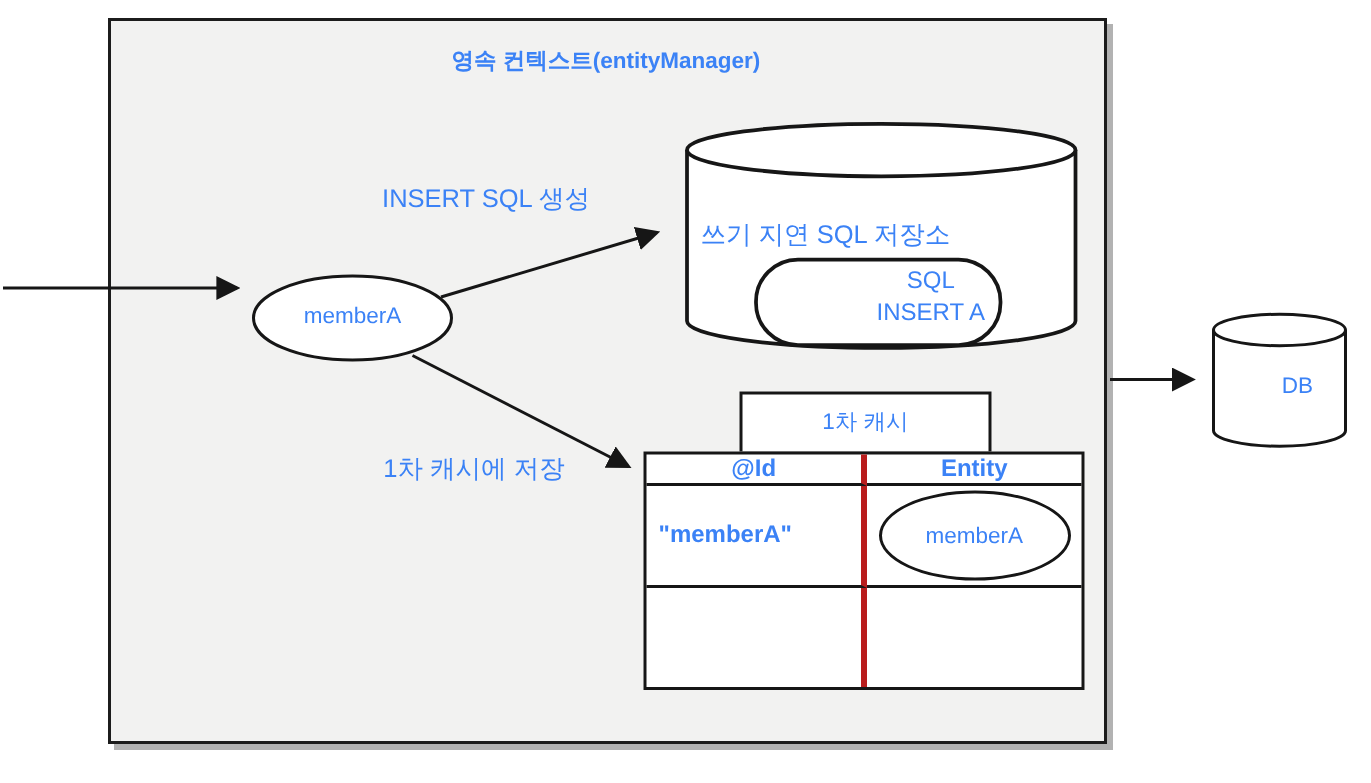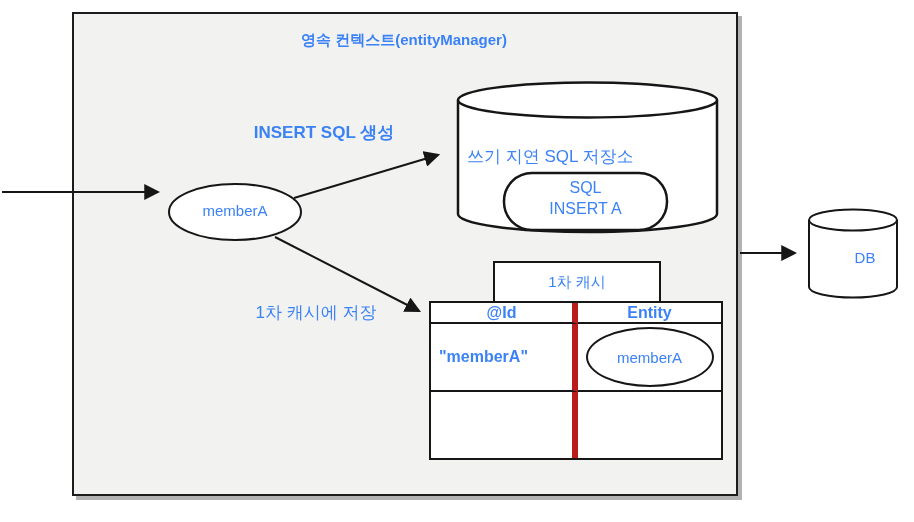--- a/index.html
+++ b/index.html
@@ -20,47 +20,47 @@
     box-shadow: 4px 4px 0 rgba(0,0,0,0.30);
   }
   .overlay { left: 0; top: 0; width: 914px; height: 522px; pointer-events: none; }
   .label { white-space: nowrap; }
   .diagram-title {
     left: 72px; top: 31px; width: 664px;
     text-align: center;
     font-size: 15px; font-weight: bold;
   }
   .persist-label { left: 18px; top: 147px; font-size: 19px; }
-  .insert-sql-label { left: 238px; top: 121px; width: 172px; text-align: center; font-size: 17px; font-weight: bold; }
+  .insert-sql-label { left: 238px; top: 121px; width: 172px; text-align: center; font-size: 17px; }
   .cache-arrow-label { left: 239px; top: 301px; width: 154px; text-align: center; font-size: 17px; }
   .member-ellipse-label {
     left: 170px; top: 202px; width: 130px;
     text-align: center; font-size: 15px;
   }
   .cylinder-title { left: 467px; top: 145px; width: 241px; font-size: 17px; }
   .sql-note {
     left: 504px; top: 177px; width: 163px;
-    text-align: center; font-size: 16px; line-height: 21px;
+    text-align: center; font-size: 16px; line-height: 21px; padding-left: 35px;
   }
   .cache-label-box {
     left: 493px; top: 261px; width: 164px; height: 38px;
     background: #ffffff;
     border: 2px solid #161616;
     text-align: center; font-size: 15px; line-height: 38px;
   }
   .cache-table {
     left: 429px; top: 301px; width: 290px;
     background: #ffffff;
     border: 2px solid #161616;
     display: grid;
     grid-template-columns: 147px 143px;
     grid-template-rows: 21px 68px 66px;
   }
   .cell {
-    border-right: 6px solid #b91c1c;
+    border-right: 4px solid #b91c1c;
     border-bottom: 2px solid #161616;
     display: flex; align-items: center;
     overflow: hidden;
   }
   .cell.last-col { border-right: none; text-align: center; }
   .cell.last-row { border-bottom: none; }
   .cell.header { justify-content: center; font-weight: bold; font-size: 16px; }
   .cell.id-cell { padding-left: 8px; font-weight: bold; font-size: 16px; }
   .cell.entity-cell { justify-content: center; }
   .entity-ellipse {

